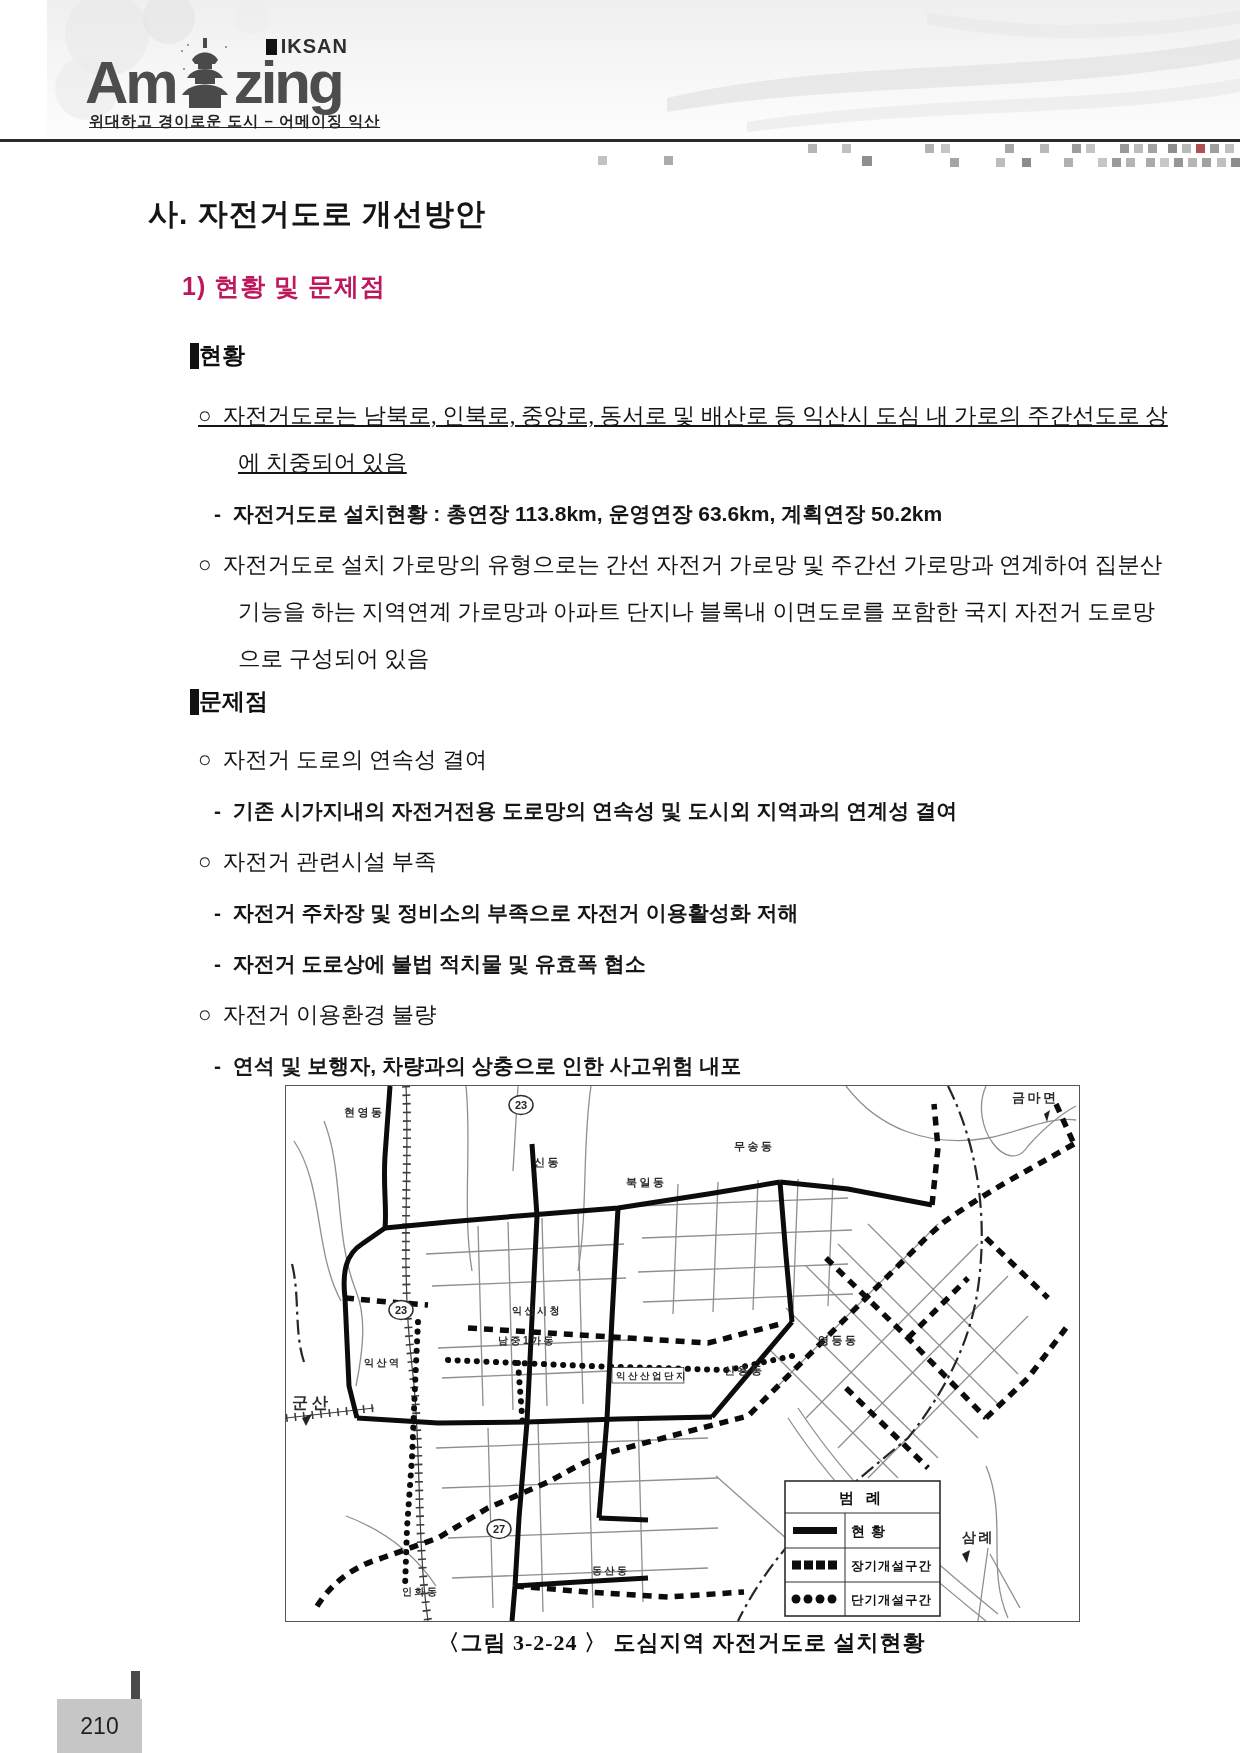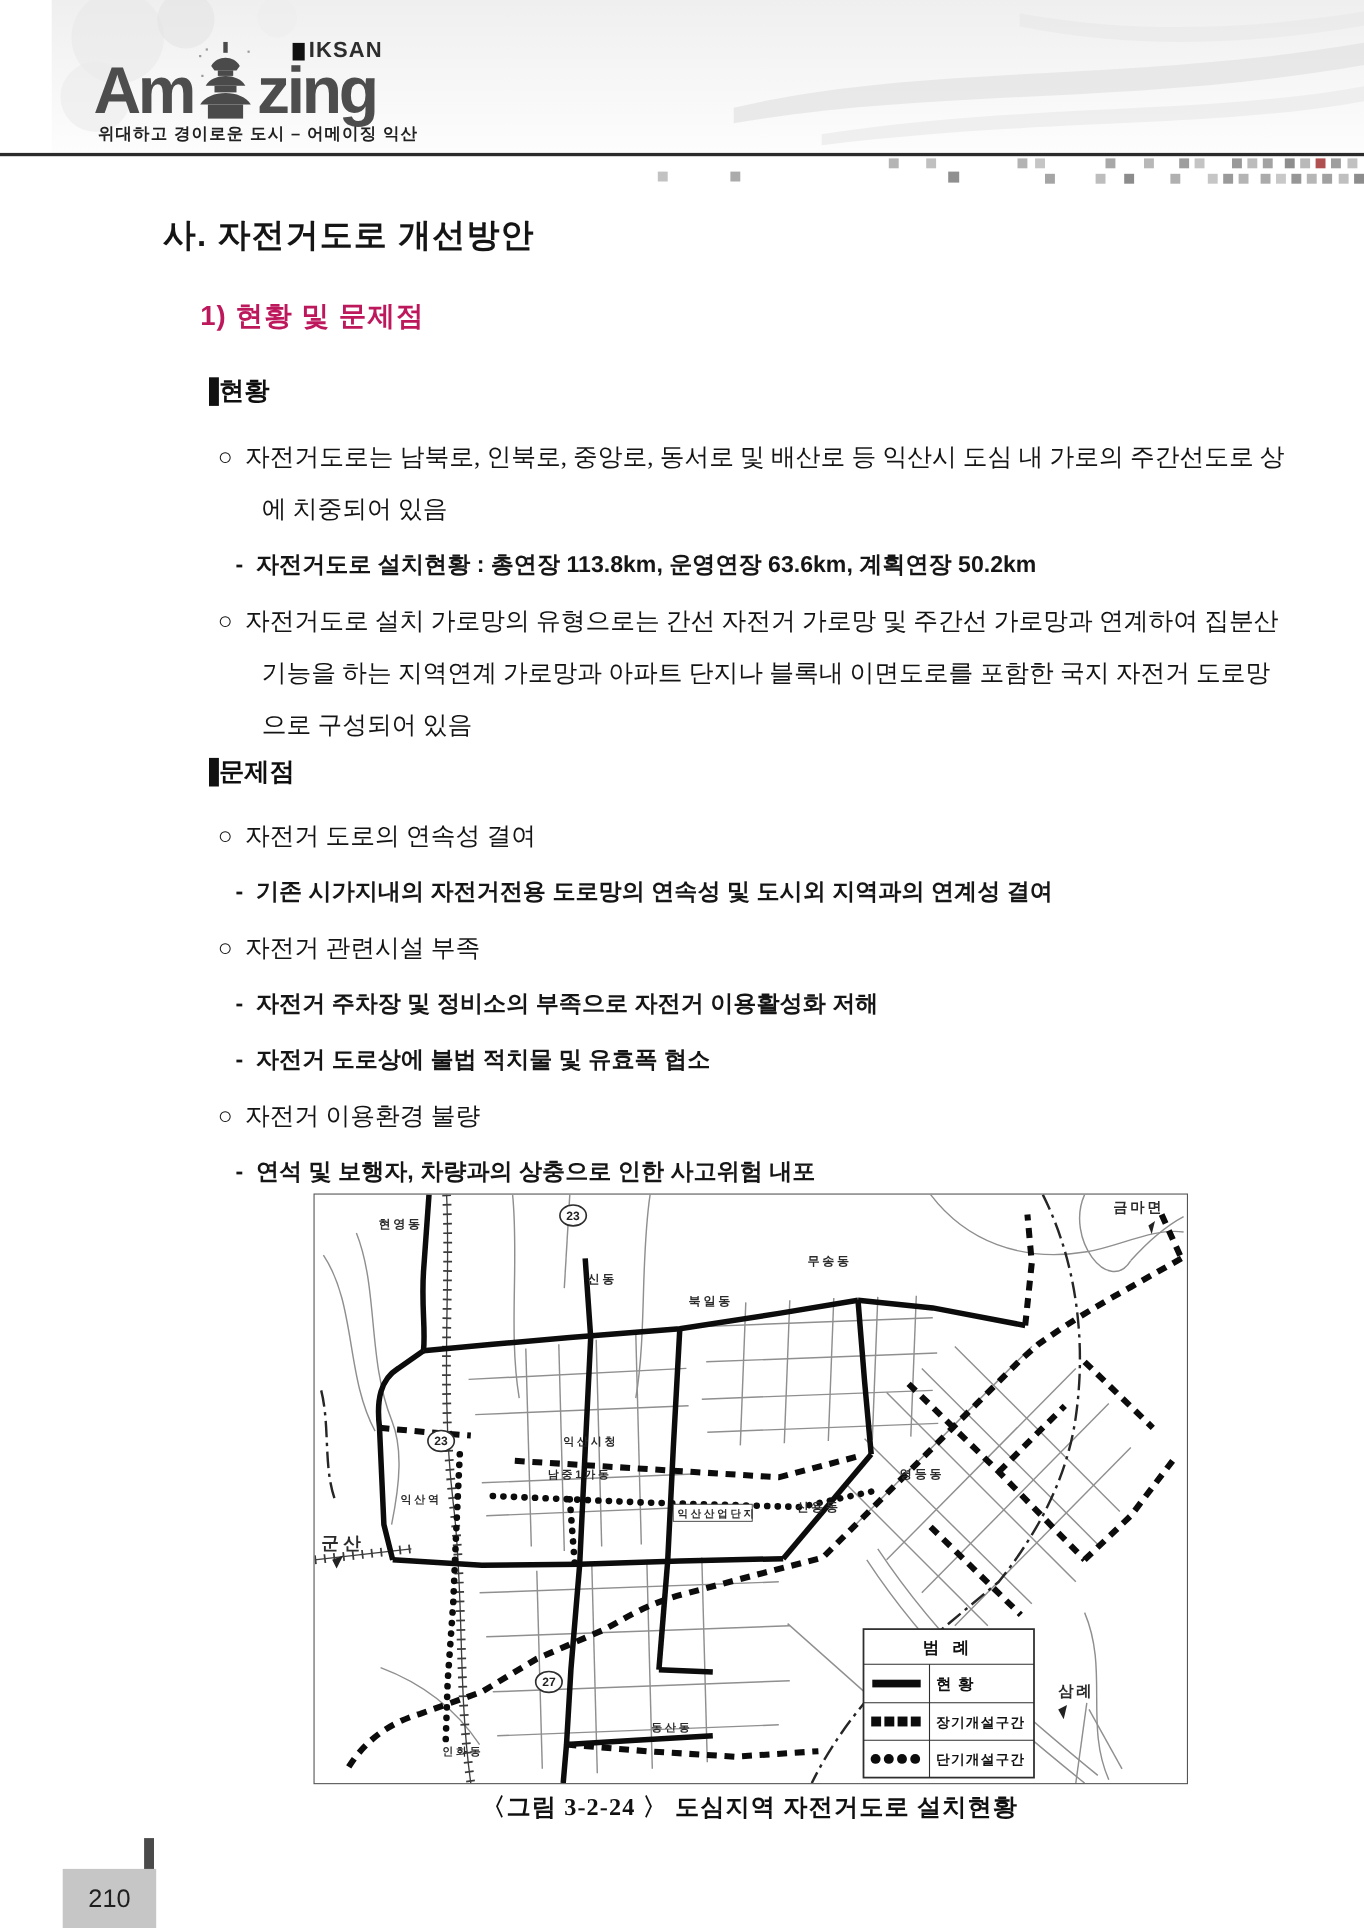--- a/index.html
+++ b/index.html
@@ -9,21 +9,21 @@
   .header{position:absolute;left:0;top:0;width:1240px;height:140px;
           background:linear-gradient(180deg,#efefef 0%,#f7f7f7 55%,#fdfdfd 100%);margin-left:47px;}
   .header-rule{position:absolute;left:0;top:139px;width:1240px;height:3px;background:#2b2b2b;}
   .logo{position:absolute;left:38px;top:38px;display:flex;align-items:flex-end;}
   .logo-am,.logo-zing{font-size:60px;font-weight:bold;color:#4d4d4d;line-height:.85;letter-spacing:-3px;}
   .pagoda{margin:0 3px;}
   .zing-wrap{position:relative;}
   .iksan{position:absolute;left:8px;top:-22px;font-size:20px;font-weight:bold;color:#2d2d2d;
          letter-spacing:1px;display:flex;align-items:center;gap:4px;white-space:nowrap;padding-left:24px;}
   .iksan .sq{width:11px;height:16px;background:#111;display:inline-block;}
-  .tagline{position:absolute;left:42px;top:112px;font-size:15px;font-weight:bold;color:#222;letter-spacing:1px;white-space:nowrap;}
+  .tagline{position:absolute;left:42px;top:112px;font-size:15px;font-weight:bold;color:#222;letter-spacing:1px;white-space:nowrap;text-decoration:underline;}
   .deco-layer{position:absolute;left:0;top:142px;width:1240px;height:30px;}
   .deco-sq{position:absolute;}
   
   .abs{position:absolute;}
   .doc-title{left:148px;top:194px;font-size:30px;font-weight:bold;color:#151515;letter-spacing:1px;}
   .doc-subtitle{left:182px;top:270px;font-size:25px;font-weight:bold;color:#be185d;letter-spacing:1px;}
   .sec-head{display:flex;align-items:center;font-size:23px;font-weight:bold;color:#0f0f0f;}
   .sec-head .bar{width:9px;height:26px;background:#111;display:inline-block;}
   #sec1-head{left:190px;top:340px;} #sec2-head{left:190px;top:686px;}
   .items{width:960px;}
@@ -123,21 +123,21 @@
   </div>
 
 <div class="abs doc-title">사. 자전거도로 개선방안</div>
 <div class="abs doc-subtitle">1) 현황 및 문제점</div>
 
 <div class="abs sec-head" id="sec1-head">
   <span class="bar"></span>
   <span>현황</span>
 </div>
 <div class="abs items" id="sec1-items">
-    <div class="item ci" style="height: 94px; margin-bottom: 4px;">○&nbsp; 자전거도로는 남북로, 인북로, 중앙로, 동서로 및 배산로 등 익산시 도심 내 가로의 주간선도로 상에 치중되어 있음</div>
+    <div class="item ci" style="height: 94px; margin-bottom: 4px; text-decoration: underline;">○&nbsp; 자전거도로는 남북로, 인북로, 중앙로, 동서로 및 배산로 등 익산시 도심 내 가로의 주간선도로 상에 치중되어 있음</div>
     <div class="item di" style="height: 47px; margin-bottom: 4px;">-&nbsp; 자전거도로 설치현황 : 총연장 113.8km, 운영연장 63.6km, 계획연장 50.2km</div>
     <div class="item ci" style="height: 141px; margin-bottom: 4px;">○&nbsp; 자전거도로 설치 가로망의 유형으로는 간선 자전거 가로망 및 주간선 가로망과 연계하여 집분산 기능을 하는 지역연계 가로망과 아파트 단지나 블록내 이면도로를 포함한 국지 자전거 도로망으로 구성되어 있음</div>
   </div>
 
 <div class="abs sec-head" id="sec2-head">
   <span class="bar"></span>
   <span>문제점</span>
 </div>
 <div class="abs items" id="sec2-items">
     <div class="item ci" style="height: 47px; margin-bottom: 4px;">○&nbsp; 자전거 도로의 연속성 결여</div>

